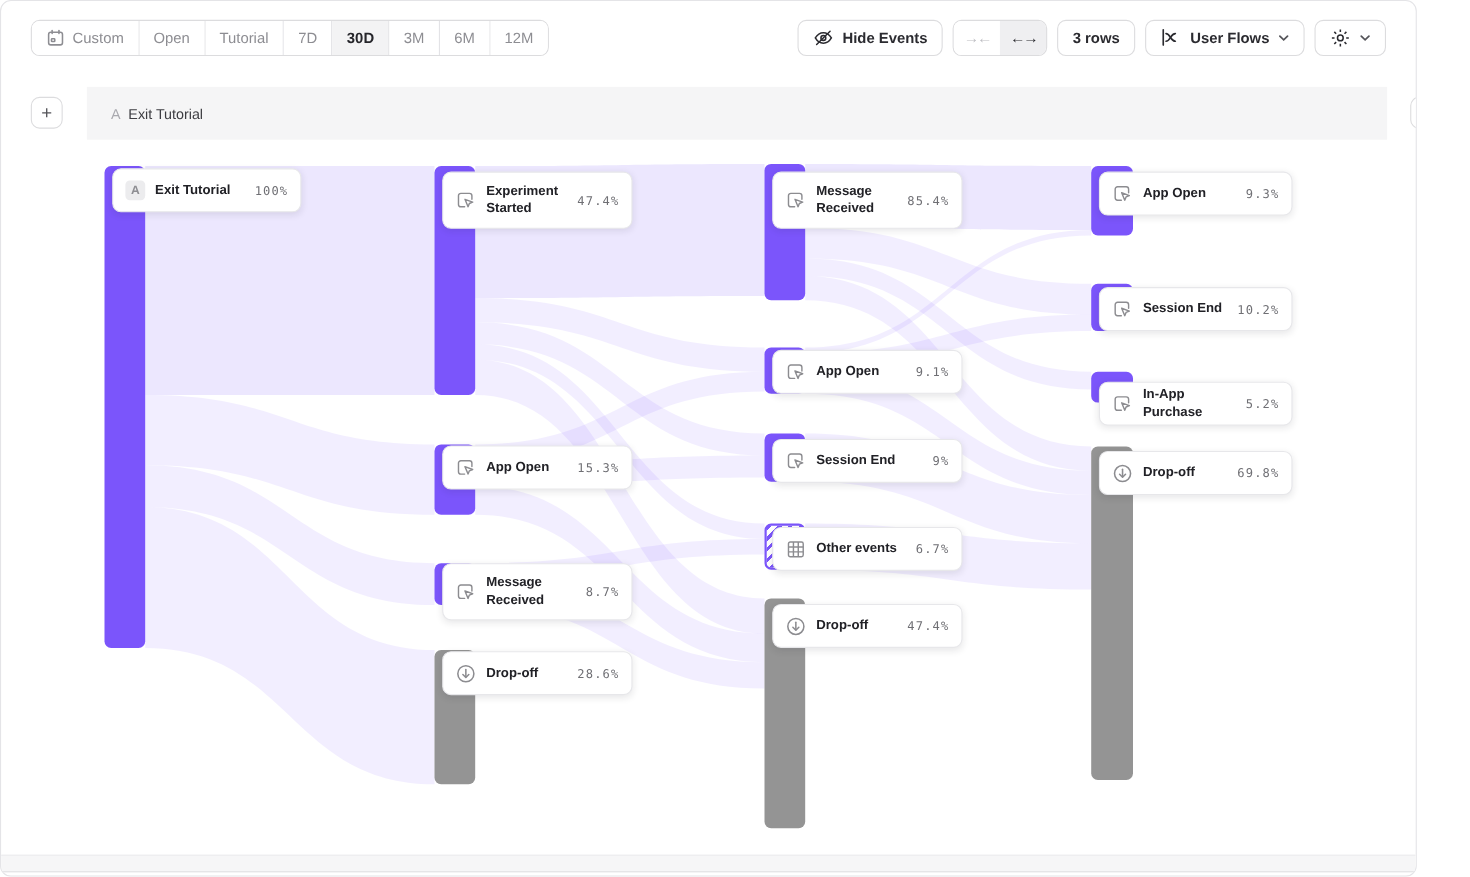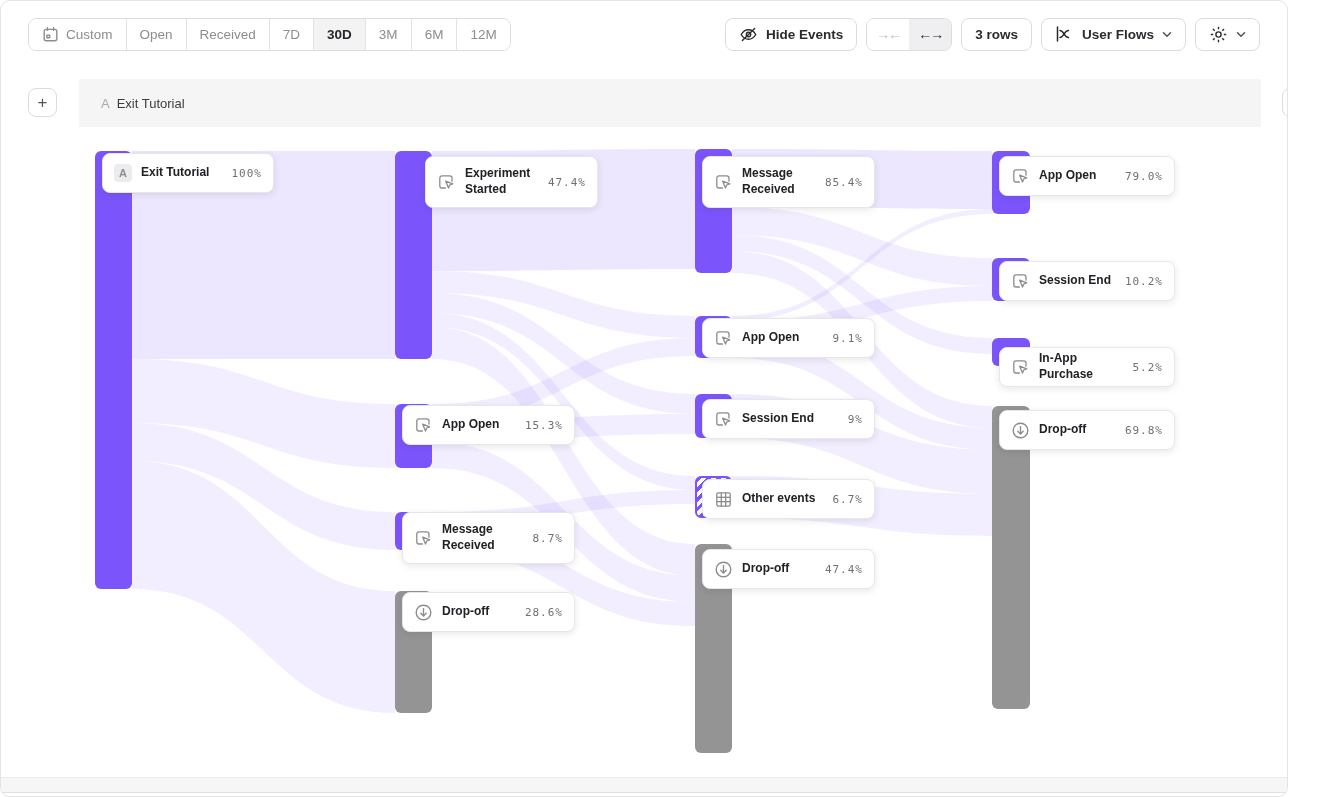--- a/index.html
+++ b/index.html
@@ -68,21 +68,21 @@
               <line x1="11.6" y1="1.8" x2="11.6" y2="4.4"></line>
               <rect x="4.8" y="9.2" width="3" height="2.6" rx="0.6"></rect>
             </svg>
           </span>
           <span>Custom</span>
         </span>
         <span class="seg-item">
           <span>Open</span>
         </span>
         <span class="seg-item">
-          <span>Received</span>
+          <span>Tutorial</span>
         </span>
         <span class="seg-item">
           <span>7D</span>
         </span>
         <span class="seg-item selected">
           <span>30D</span>
         </span>
         <span class="seg-item">
           <span>3M</span>
         </span>
@@ -201,21 +201,21 @@
         <path d="M 731 267 C 861 267, 861 323, 991 323 L 991 367 C 861 367, 861 311, 731 311 Z" fill="rgba(123,85,251,0.10)"></path>
         <path d="M 731 349 C 861 349, 861 367, 991 367 L 991 409 C 861 409, 861 391, 731 391 Z" fill="rgba(123,85,251,0.10)"></path>
       </svg>
   <div class="bar purple" style="left: 94px; top: 24px; width: 37px; height: 438px;"></div>
       <div class="node-card" style="left: 101px; top: 26px; width: 172px; height: 40px;">
         <span class="badge-a">A</span>
         <span class="lbl">Exit Tutorial</span>
         <span class="pct">100%</span>
       </div>
       <div class="bar purple" style="left: 394px; top: 24px; width: 37px; height: 208px;"></div>
-      <div class="node-card" style="left: 424px; top: 29px; width: 173px; height: 52px;">
+      <div class="node-card" style="left: 401px; top: 29px; width: 173px; height: 52px;">
         <span class="nicon">
           <svg width="19" height="19" viewBox="0 0 19 19" fill="none" stroke="#8c8c90" stroke-width="1.3" stroke-linecap="round" stroke-linejoin="round">
             <path d="M15 8.2V5A2.2 2.2 0 0 0 12.8 2.8H5A2.2 2.2 0 0 0 2.8 5v7.8A2.2 2.2 0 0 0 5 15h3.4"></path>
             <path d="M8.7 8.2l7 2.6-3 1.2-1.2 3z"></path>
           </svg>
         </span>
         <span class="lbl">Experiment Started</span>
         <span class="pct">47.4%</span>
       </div>
       <div class="bar purple" style="left: 394px; top: 277px; width: 37px; height: 64px;"></div>
@@ -313,21 +313,21 @@
       </div>
       <div class="bar purple" style="left: 991px; top: 24px; width: 38px; height: 63px;"></div>
       <div class="node-card" style="left: 998px; top: 29px; width: 176px; height: 40px;">
         <span class="nicon">
           <svg width="19" height="19" viewBox="0 0 19 19" fill="none" stroke="#8c8c90" stroke-width="1.3" stroke-linecap="round" stroke-linejoin="round">
             <path d="M15 8.2V5A2.2 2.2 0 0 0 12.8 2.8H5A2.2 2.2 0 0 0 2.8 5v7.8A2.2 2.2 0 0 0 5 15h3.4"></path>
             <path d="M8.7 8.2l7 2.6-3 1.2-1.2 3z"></path>
           </svg>
         </span>
         <span class="lbl">App Open</span>
-        <span class="pct">79.0%</span>
+        <span class="pct">9.3%</span>
       </div>
       <div class="bar purple" style="left: 991px; top: 131px; width: 38px; height: 43px;"></div>
       <div class="node-card" style="left: 998px; top: 134px; width: 176px; height: 40px;">
         <span class="nicon">
           <svg width="19" height="19" viewBox="0 0 19 19" fill="none" stroke="#8c8c90" stroke-width="1.3" stroke-linecap="round" stroke-linejoin="round">
             <path d="M15 8.2V5A2.2 2.2 0 0 0 12.8 2.8H5A2.2 2.2 0 0 0 2.8 5v7.8A2.2 2.2 0 0 0 5 15h3.4"></path>
             <path d="M8.7 8.2l7 2.6-3 1.2-1.2 3z"></path>
           </svg>
         </span>
         <span class="lbl">Session End</span>

